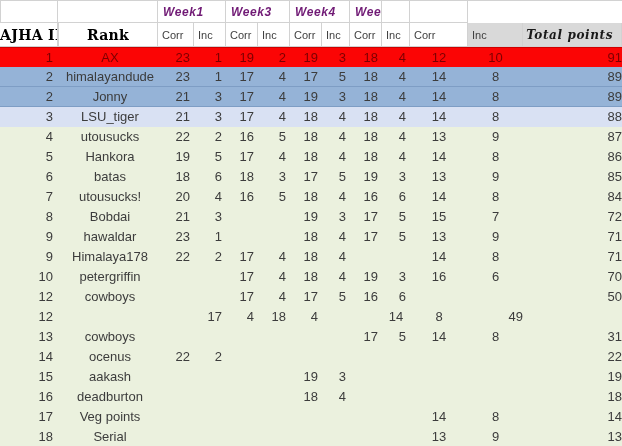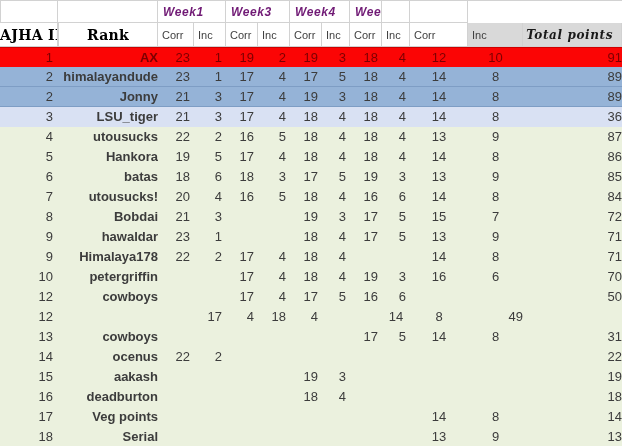--- a/index.html
+++ b/index.html
@@ -37,21 +37,21 @@
     font-family:"DejaVu Serif", serif; font-style:italic; font-weight:bold;
     font-size:12px; letter-spacing:0.6px; color:#1a1a1a;
     justify-content:flex-end; padding-right:8px;
   }
   
   .row { height:20px; font-size:13px; color:var(--txt); }
   .row .cell {
     overflow:hidden; white-space:nowrap; line-height:20px; height:20px;
   }
   .cell.rank  { text-align:right; padding-right:5px; }
-  .cell.id    { text-align:right;  padding-left:4px;font-weight:bold; }
+  .cell.id    { text-align:center;  padding-left:4px; }
   .cell.w1c, .cell.w1i, .cell.w2c, .cell.w2i,
   .cell.w3c, .cell.w3i, .cell.w4c, .cell.w4i { text-align:right; padding-right:4px; }
   .cell.w5c, .cell.w5i { text-align:center; }
   .cell.total { text-align:right; }
   .row.red   { background:var(--redrow);  color:var(--redtxt); border-top:1px solid #cf0000; }
   .row.blue  { background:var(--bluerow); box-shadow:inset 0 -1px 0 rgba(60,90,140,0.25); }
   .row.lightblue { background:var(--lbluerow); }
   .row.green { background:var(--greenrow); }
 </style>
 </head>
@@ -138,21 +138,21 @@
         <div class="cell w1c">21</div>
         <div class="cell w1i">3</div>
         <div class="cell w2c">17</div>
         <div class="cell w2i">4</div>
         <div class="cell w3c">18</div>
         <div class="cell w3i">4</div>
         <div class="cell w4c">18</div>
         <div class="cell w4i">4</div>
         <div class="cell w5c">14</div>
         <div class="cell w5i">8</div>
-        <div class="cell total">36</div>
+        <div class="cell total">88</div>
       </div>
       <div class="grid-row row green">
         <div class="cell rank">4</div>
         <div class="cell id">utousucks</div>
         <div class="cell w1c">22</div>
         <div class="cell w1i">2</div>
         <div class="cell w2c">16</div>
         <div class="cell w2i">5</div>
         <div class="cell w3c">18</div>
         <div class="cell w3i">4</div>

